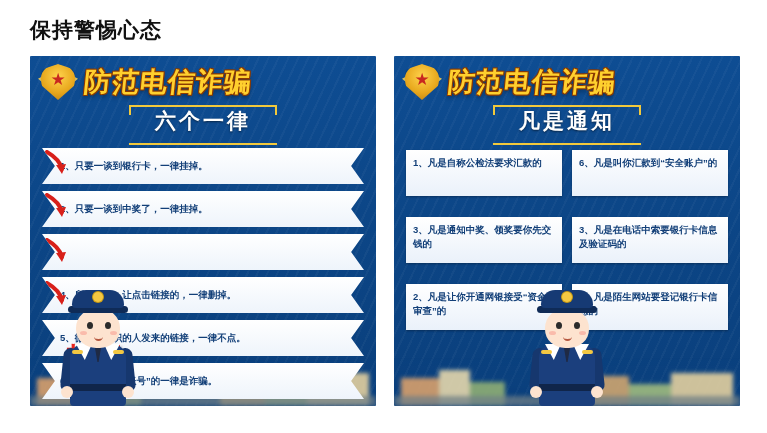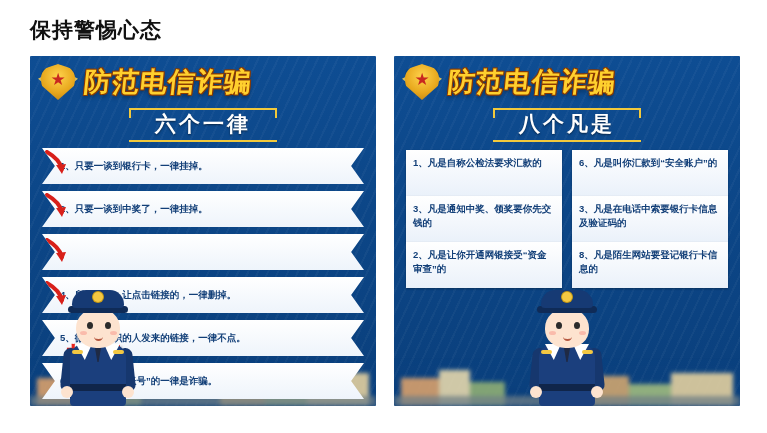--- a/index.html
+++ b/index.html
@@ -117,21 +117,21 @@
     height: 34px;
     margin: 0 0 4px 0;
     display: flex;
     align-items: center;
     justify-content: center;
     z-index: 4;
   }
   .p-subtitle {
     position: relative;
     display: inline-block;
-    padding: 2px 26px 3px 26px;
+    padding: 2px 26px 9px 26px;
     font-size: 21px;
     font-weight: bold;
     color: #ffffff;
     letter-spacing: 3px;
     line-height: 1.15;
     border-top: 2px solid #f2c93c;
     border-bottom: 2px solid #f2c93c;
     text-shadow: 0 1px 2px rgba(0,0,0,0.5);
     white-space: nowrap;
   }
@@ -181,21 +181,21 @@
   }
   .ribbon-arrow svg { display: block; }
 
   
   .grid-list {
     position: relative;
     z-index: 3;
     padding: 4px 12px 0 12px;
     display: grid;
     grid-template-columns: 1fr 1fr;
-    gap: 0 10px;
+    gap: 21px 10px;
   }
   .grid-item {
     background: linear-gradient(180deg, #ffffff 0%, #eaf1fa 100%);
     color: #123f78;
     font-size: 9.5px;
     font-weight: bold;
     line-height: 1.5;
     padding: 6px 7px;
     min-height: 34px;
     box-shadow: 0 1px 2px rgba(0,0,0,0.3);
@@ -477,21 +477,21 @@
       <div class="p-header">
         <div class="badge">
           <div class="wings"></div>
           <div class="shield"></div>
           <div class="star">★</div>
         </div>
         <div class="p-title">防范电信诈骗</div>
       </div>
 
       <div class="p-subtitle-wrap">
-        <div class="p-subtitle">八个凡是</div>
+        <div class="p-subtitle">凡是通知</div>
       </div>
 
       <div class="grid-list">
         <div class="grid-item">
           <span>1、凡是自称公检法要求汇款的</span>
         </div>
         <div class="grid-item">
           <span>6、凡是叫你汇款到“安全账户”的</span>
         </div>
         <div class="grid-item">

